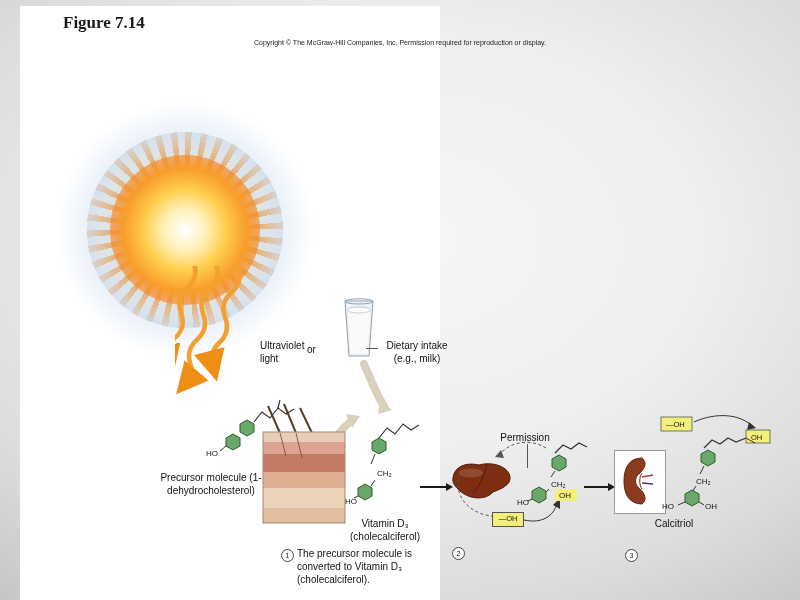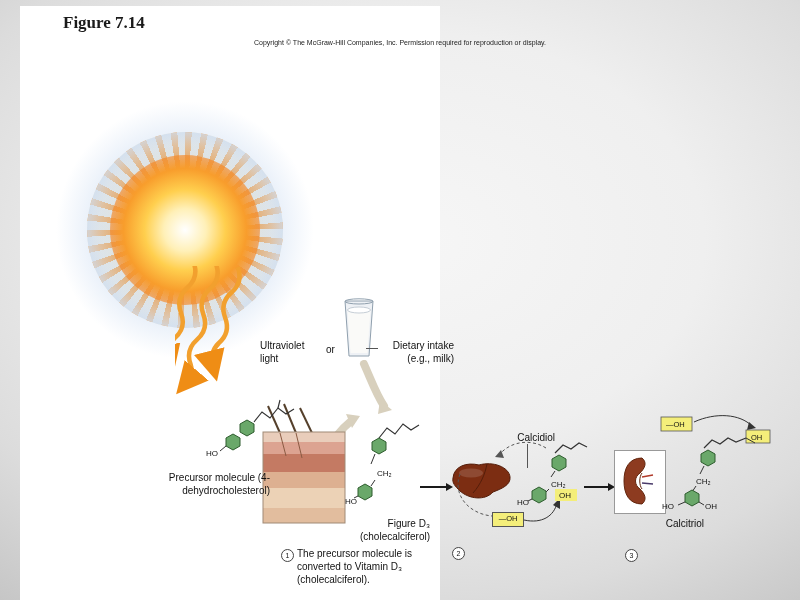--- a/index.html
+++ b/index.html
@@ -4,21 +4,21 @@
 <style>
   html,body{margin:0;padding:0;background:#888;}
   .stage{position:relative;width:800px;height:600px;overflow:hidden;
     font-family:"Liberation Sans",sans-serif;color:#1a1a1a;
     background:radial-gradient(ellipse 120% 115% at 52% 40%, #f6f6f6 0%, #efefef 30%, #dcdcdc 52%, #bcbcbc 75%, #9a9a9a 96%);}
   .abs{position:absolute;}
   .page{left:20px;top:6px;width:420px;height:594px;background:#ffffff;}
   .figure-title{left:63px;top:13px;font-family:"Liberation Serif",serif;font-weight:bold;font-size:17px;}
   .copyright{left:210px;top:39px;width:380px;font-size:7px;text-align:center;color:#222;}
   .lbl{font-size:10px;line-height:1.25;color:#111;}
-  .center{text-align:right;}
+  .center{text-align:center;}
   .ohbox{background:#f4ee7a;border:1px solid #555;font-size:7.5px;text-align:center;line-height:12px;color:#111;}
   .arrow-line{position:absolute;height:2px;background:#1a1a1a;}
   .arrow-head{position:absolute;width:0;height:0;border-top:4px solid transparent;border-bottom:4px solid transparent;border-left:7px solid #1a1a1a;}
   .stepnum{position:absolute;width:11px;height:11px;border:1px solid #444;border-radius:50%;background:#fff;
     font-size:7px;text-align:center;line-height:11px;color:#111;}
   .steptext{position:absolute;font-size:10px;line-height:1.3;color:#111;}
   .leader{position:absolute;background:#555;}
   svg text{fill:#111;font-family:"Liberation Sans",sans-serif;}
 </style>
 </head>
@@ -52,21 +52,21 @@
   </svg>
 
   <svg class="abs" style="left:338px;top:298px" width="42" height="64" viewBox="0 0 42 64">
     <path d="M7,3 L35,3 L31,58 L11,58 Z" fill="#eef1f5" stroke="#90a0ae" stroke-width="1"></path>
     <path d="M9.5,12 L32.5,12 L29.5,55 L12.5,55 Z" fill="#fafaf8"></path>
     <ellipse cx="21" cy="12" rx="11.5" ry="3" fill="#ffffff" stroke="#b8c2cc" stroke-width="0.8"></ellipse>
     <ellipse cx="21" cy="3.4" rx="14" ry="2.6" fill="none" stroke="#90a0ae" stroke-width="1"></ellipse>
   </svg>
 
   <div class="abs lbl" style="left:260px;top:340px;width:50px">Ultraviolet light</div>
-  <div class="abs lbl" style="left:326px;top:344px">or</div>
+  <div class="abs lbl" style="left:307px;top:344px">or</div>
   <div class="leader" style="left:366px;top:348px;width:12px;height:1px"></div>
   <div class="abs lbl center" style="left:380px;top:340px;width:74px">Dietary intake (e.g., milk)</div>
 
   <svg class="abs" style="left:338px;top:360px" width="70" height="64" viewBox="0 0 70 64">
     <path d="M26,4 C34,22 38,34 46,46" stroke="#d8d0bd" stroke-width="8" fill="none" stroke-linecap="round"></path>
     <polygon points="40,54 54,50 42,40" fill="#d8d0bd"></polygon>
   </svg>
   <svg class="abs" style="left:320px;top:408px" width="44" height="52" viewBox="0 0 44 52">
     <path d="M6,44 C14,30 20,22 30,14" stroke="#d8d0bd" stroke-width="8" fill="none" stroke-linecap="round"></path>
     <polygon points="26,6 40,8 32,20" fill="#d8d0bd"></polygon>
@@ -88,41 +88,41 @@
   </svg>
 
   <svg class="abs" style="left:205px;top:398px" width="105" height="64" viewBox="0 0 105 64">
     <polyline points="49,24 57,14 65,20 73,10 81,16 89,11" fill="none" stroke="#333" stroke-width="1.2"></polyline>
     <line x1="73" y1="10" x2="75" y2="2" stroke="#333" stroke-width="1.2"></line>
     <polygon points="49,26 49,34 42,38 35,34 35,26 42,22" fill="#6aa86a" stroke="#2e5d2e"></polygon>
     <polygon points="35,40 35,48 28,52 21,48 21,40 28,36" fill="#6aa86a" stroke="#2e5d2e"></polygon>
     <line x1="21" y1="48" x2="15" y2="53" stroke="#333" stroke-width="1"></line>
     <text x="1" y="58" font-size="8">HO</text>
   </svg>
-  <div class="abs lbl center" style="left:152px;top:472px;width:118px">Precursor molecule (4-dehydrocholesterol)</div>
+  <div class="abs lbl center" style="left:152px;top:472px;width:118px">Precursor molecule (1-dehydrocholesterol)</div>
 
   <svg class="abs" style="left:345px;top:408px" width="85" height="105" viewBox="0 0 85 105">
     <polyline points="34,30 42,20 50,26 58,16 66,22 74,17" fill="none" stroke="#333" stroke-width="1.2"></polyline>
     <polygon points="41,34 41,42 34,46 27,42 27,34 34,30" fill="#6aa86a" stroke="#2e5d2e"></polygon>
     <line x1="30" y1="46" x2="26" y2="56" stroke="#333" stroke-width="1"></line>
     <text x="32" y="68" font-size="8">CH₂</text>
     <line x1="30" y1="72" x2="26" y2="78" stroke="#333" stroke-width="1"></line>
     <polygon points="27,80 27,88 20,92 13,88 13,80 20,76" fill="#6aa86a" stroke="#2e5d2e"></polygon>
     <line x1="13" y1="88" x2="9" y2="90" stroke="#333" stroke-width="1"></line>
     <text x="0" y="96" font-size="8">HO</text>
   </svg>
   <div class="abs lbl center" style="left:340px;top:518px;width:90px">
-    <div>Figure D₃</div>
+    <div>Vitamin D₃</div>
     <div>(cholecalciferol)</div>
   </div>
 
   <div class="arrow-line" style="left:420px;top:486px;width:26px"></div>
   <div class="arrow-head" style="left:446px;top:483px"></div>
 
-  <div class="abs lbl center" style="left:495px;top:432px;width:60px">Calcidiol</div>
+  <div class="abs lbl center" style="left:495px;top:432px;width:60px">Permission</div>
   <div class="leader" style="left:527px;top:444px;width:1px;height:24px"></div>
 
   <svg class="abs" style="left:449px;top:458px" width="66" height="54" viewBox="0 0 66 54">
     <path d="M4,20 C5,8 18,4 30,7 C44,3 60,9 61,19 C62,27 52,31 44,34 C36,43 20,41 11,33 C6,28 3,25 4,20 Z" fill="#7c2d12" stroke="#541d0a" stroke-width="1"></path>
     <path d="M38,6 C36,16 32,26 24,35" stroke="#541d0a" stroke-width="1" fill="none"></path>
     <ellipse cx="22" cy="15" rx="12" ry="4.5" fill="rgba(255,255,255,0.14)"></ellipse>
   </svg>
 
   <svg class="abs" style="left:446px;top:430px" width="148" height="104" viewBox="0 0 148 104">
     <path d="M100,18 C84,8 64,12 54,24" stroke="#555" stroke-width="1" fill="none" stroke-dasharray="3,2.5"></path>

